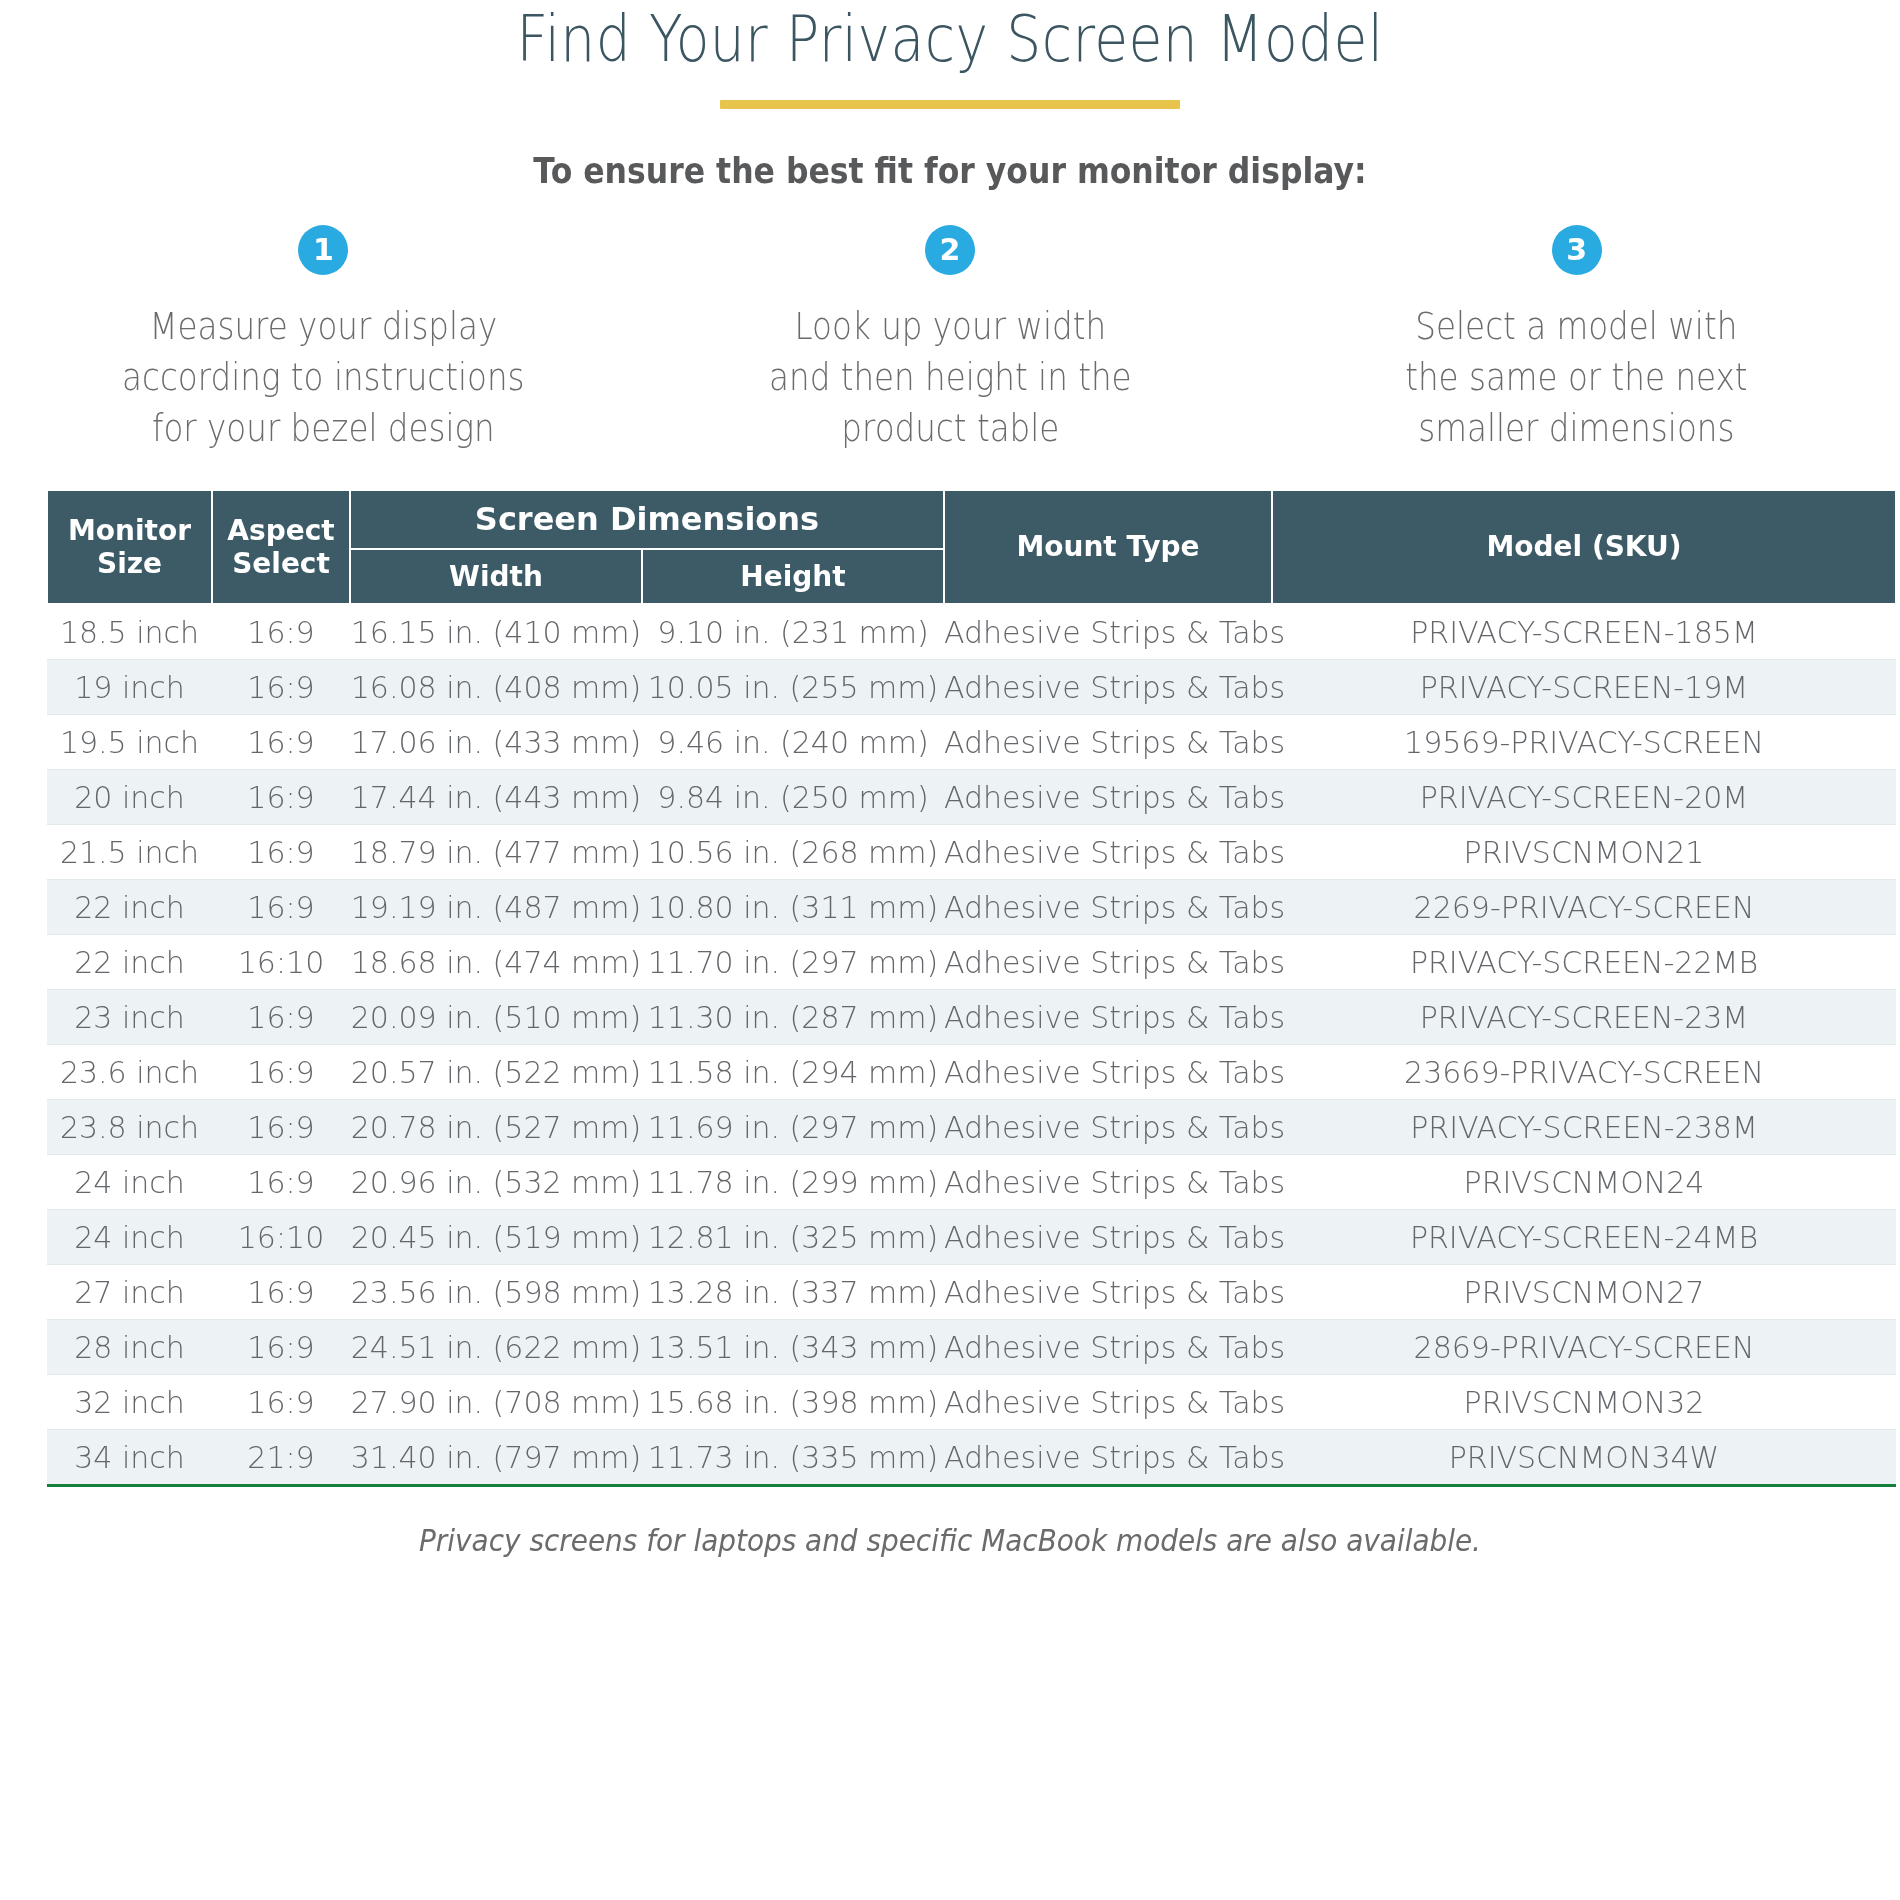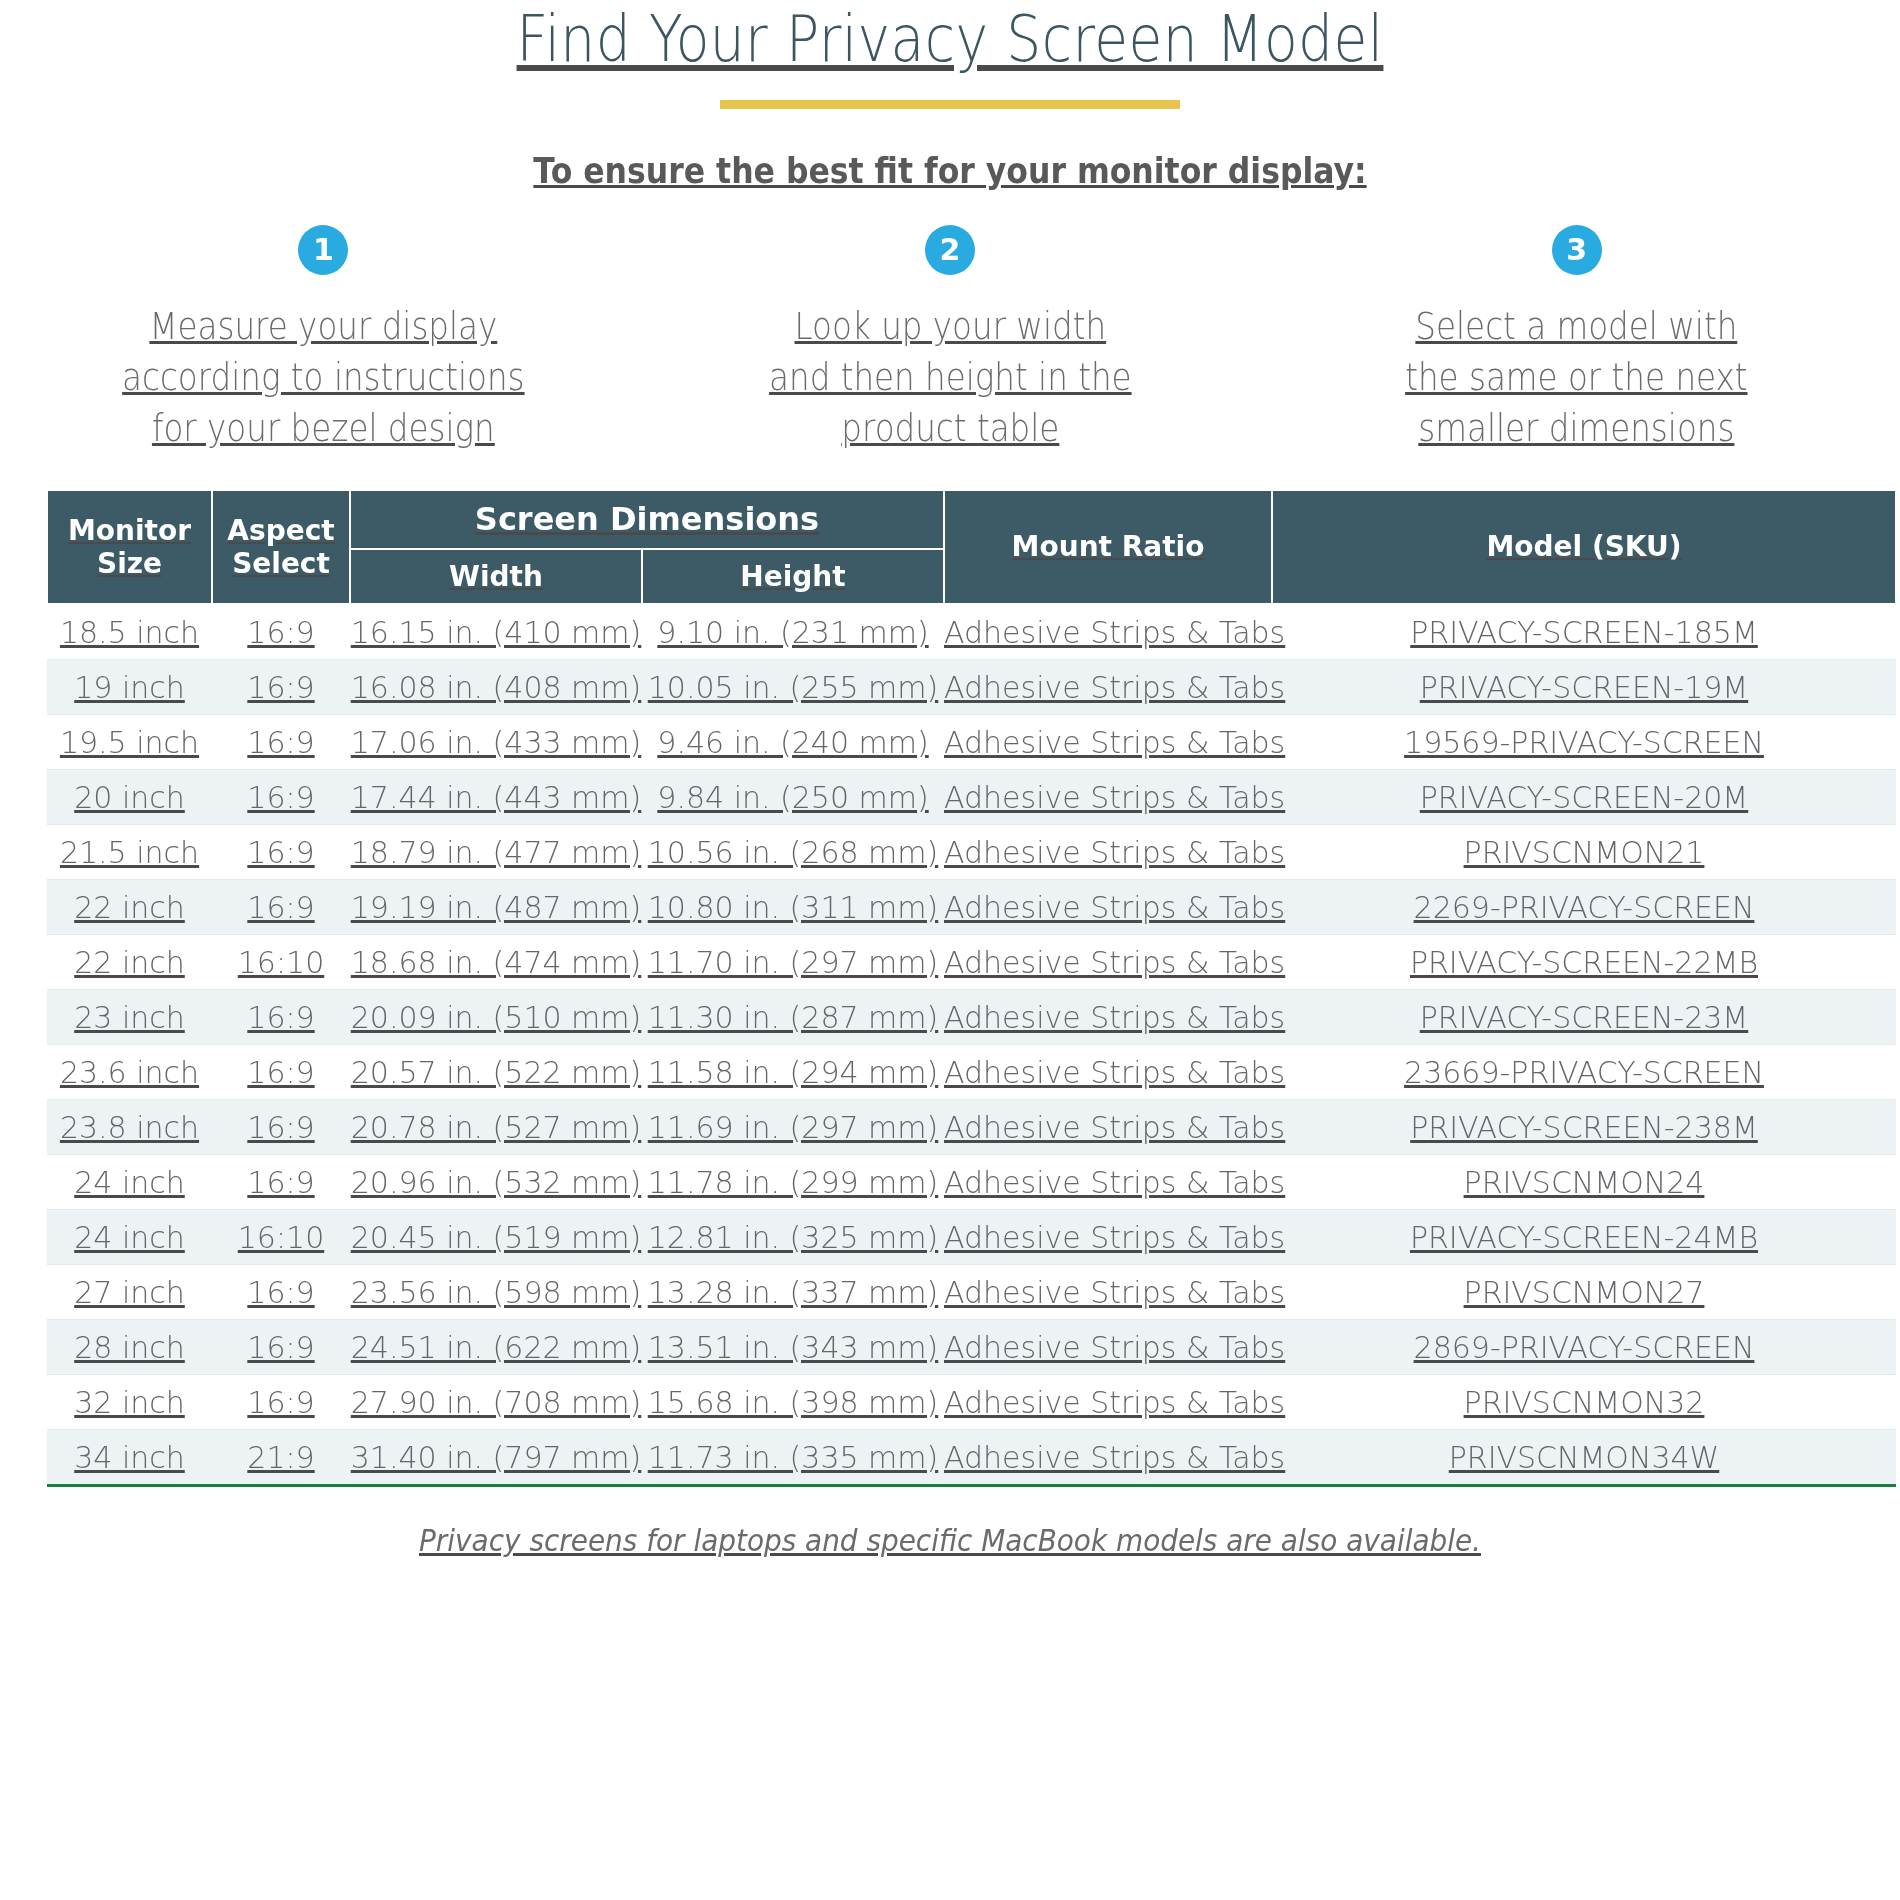--- a/index.html
+++ b/index.html
@@ -12,21 +12,20 @@
     height: 1900px;
     font-family: "Liberation Sans", sans-serif;
     color: #4a4a4a;
     overflow: hidden;
   }
   .page {
     position: relative;
     width: 1900px;
     height: 1900px;
     box-sizing: border-box;
-    text-decoration: underline;
   }
 
   
   .title {
     text-align: center;
     font-family: "DejaVu Sans", sans-serif;
     font-weight: 300;
     font-size: 64px;
     letter-spacing: 0.5px;
     color: #3b5561;
@@ -200,21 +199,21 @@
           <col class="cw-mount">
           <col class="cw-model">
       </colgroup>
       <thead>
         <tr>
           <th rowspan="2">Monitor
 Size</th>
           <th rowspan="2">Aspect
 Select</th>
           <th colspan="2" class="spanhead">Screen Dimensions</th>
-          <th rowspan="2">Mount Ratio</th>
+          <th rowspan="2">Mount Type</th>
           <th rowspan="2">Model (SKU)</th>
         </tr>
         <tr>
           <th>Width</th>
           <th>Height</th>
         </tr>
       </thead>
       <tbody id="table-body">
           <tr>
             <td>18.5 inch</td>

